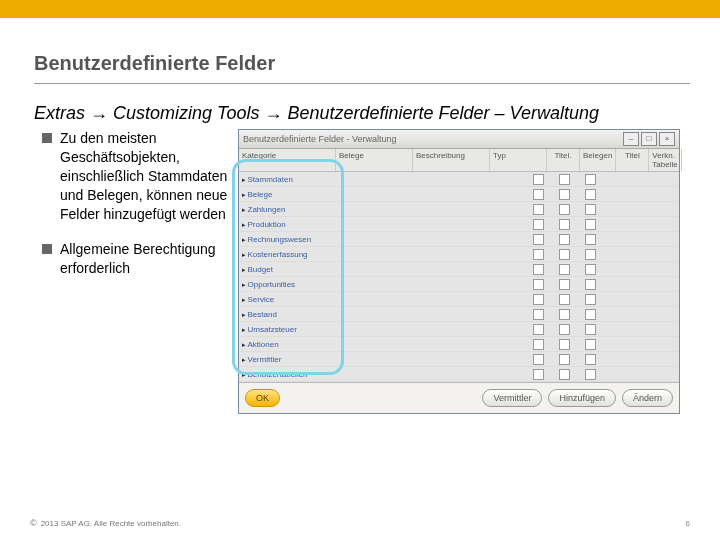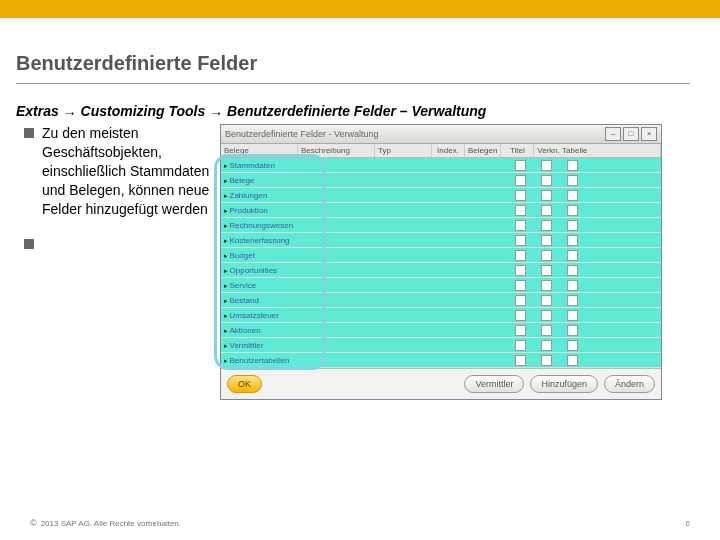--- a/index.html
+++ b/index.html
@@ -1,27 +1,27 @@
 <!DOCTYPE html>
 <html><head>
 <meta charset="utf-8">
 <style>
   html,body{margin:0;padding:0;width:720px;height:540px;font-family:Arial,Helvetica,sans-serif;background:#fff;overflow:hidden}
   .topbar{width:100%;height:18px;background:#f0ab00}
-  .slide{padding:20px 30px 0 16px}
+  .slide{padding:20px 30px 0 34px}
   h1{font-size:20px;color:#555;margin:14px 0 8px 0;font-weight:bold}
   .hr{border:none;border-top:1px solid #999;margin:0 0 18px 0}
-  .breadcrumb{font-size:14px;font-weight:bold;font-style:italic;color:#000;margin:0 0 4px 0;line-height:1.3}
+  .breadcrumb{font-size:18px;font-weight:normal;font-style:italic;color:#000;margin:0 0 4px 0;line-height:1.3}
   .columns{display:flex;gap:4px}
   .leftcol{flex:0 0 200px;font-size:14px;line-height:1.35}
   .bullet{display:flex;margin-bottom:16px}
   .sq{flex:0 0 10px;height:10px;background:#666;margin:4px 8px 0 8px}
   .rightcol{flex:1;position:relative}
   
-  .win{border:1px solid #7a8aa0;background:#5eead4;font-size:9px;color:#555;width:440px}
+  .win{border:1px solid #7a8aa0;background:#e5e5e5;font-size:9px;color:#555;width:440px}
   .titlebar{display:flex;align-items:center;height:18px;background:linear-gradient(#f2f2f0,#d9d9d4);border-bottom:1px solid #aaa;padding:0 4px}
   .titlebar .t{flex:1;font-size:9px;color:#666}
   .winbtn{width:14px;height:12px;border:1px solid #888;margin-left:2px;background:#eee;display:flex;align-items:center;justify-content:center;font-size:8px;line-height:1}
   .gridhead{display:flex;background:#e8e8e4;border-bottom:1px solid #bbb}
   .gridhead>div{padding:2px 3px;font-size:8px;color:#555;border-right:1px solid #ccc}
   .c-cat{flex:0 0 90px}
   .c-title{flex:0 0 70px}
   .c-desc{flex:0 0 70px}
   .c-typ{flex:0 0 50px}
   .c-ck{flex:0 0 26px;text-align:center}
@@ -56,37 +56,39 @@
   <p class="breadcrumb">Extras → Customizing Tools → Benutzerdefinierte Felder – Verwaltung</p>
 
   <div class="columns">
     <div class="leftcol">
       <div class="bullet">
         <div class="sq"></div>
         <div>Zu den meisten Geschäftsobjekten, einschließlich Stammdaten und Belegen, können neue Felder hinzugefügt werden</div>
       </div>
       <div class="bullet">
         <div class="sq"></div>
+        <div>Allgemeine Berechtigung erforderlich</div>
       </div>
     </div>
 
     <div class="rightcol">
       <div class="win">
         <div class="titlebar">
           <div class="t">Benutzerdefinierte Felder - Verwaltung</div>
           <div class="winbtn">–</div>
           <div class="winbtn">□</div>
           <div class="winbtn">×</div>
         </div>
 
         <div class="gridhead">
+          <div class="c-cat">Kategorie</div>
           <div class="c-title">Belege</div>
           <div class="c-desc">Beschreibung</div>
           <div class="c-typ">Typ</div>
-          <div class="c-ck">Index.</div>
+          <div class="c-ck">Titel.</div>
           <div class="c-ck">Belegen</div>
           <div class="c-ck">Titel</div>
           <div class="c-tab">Verkn. Tabelle</div>
         </div>
 
         <div id="rows">
             <div class="row">
               <div class="cat"><span class="arrow">▸</span>Stammdaten</div>
               <div class="title"></div>
               <div class="desc"></div>

